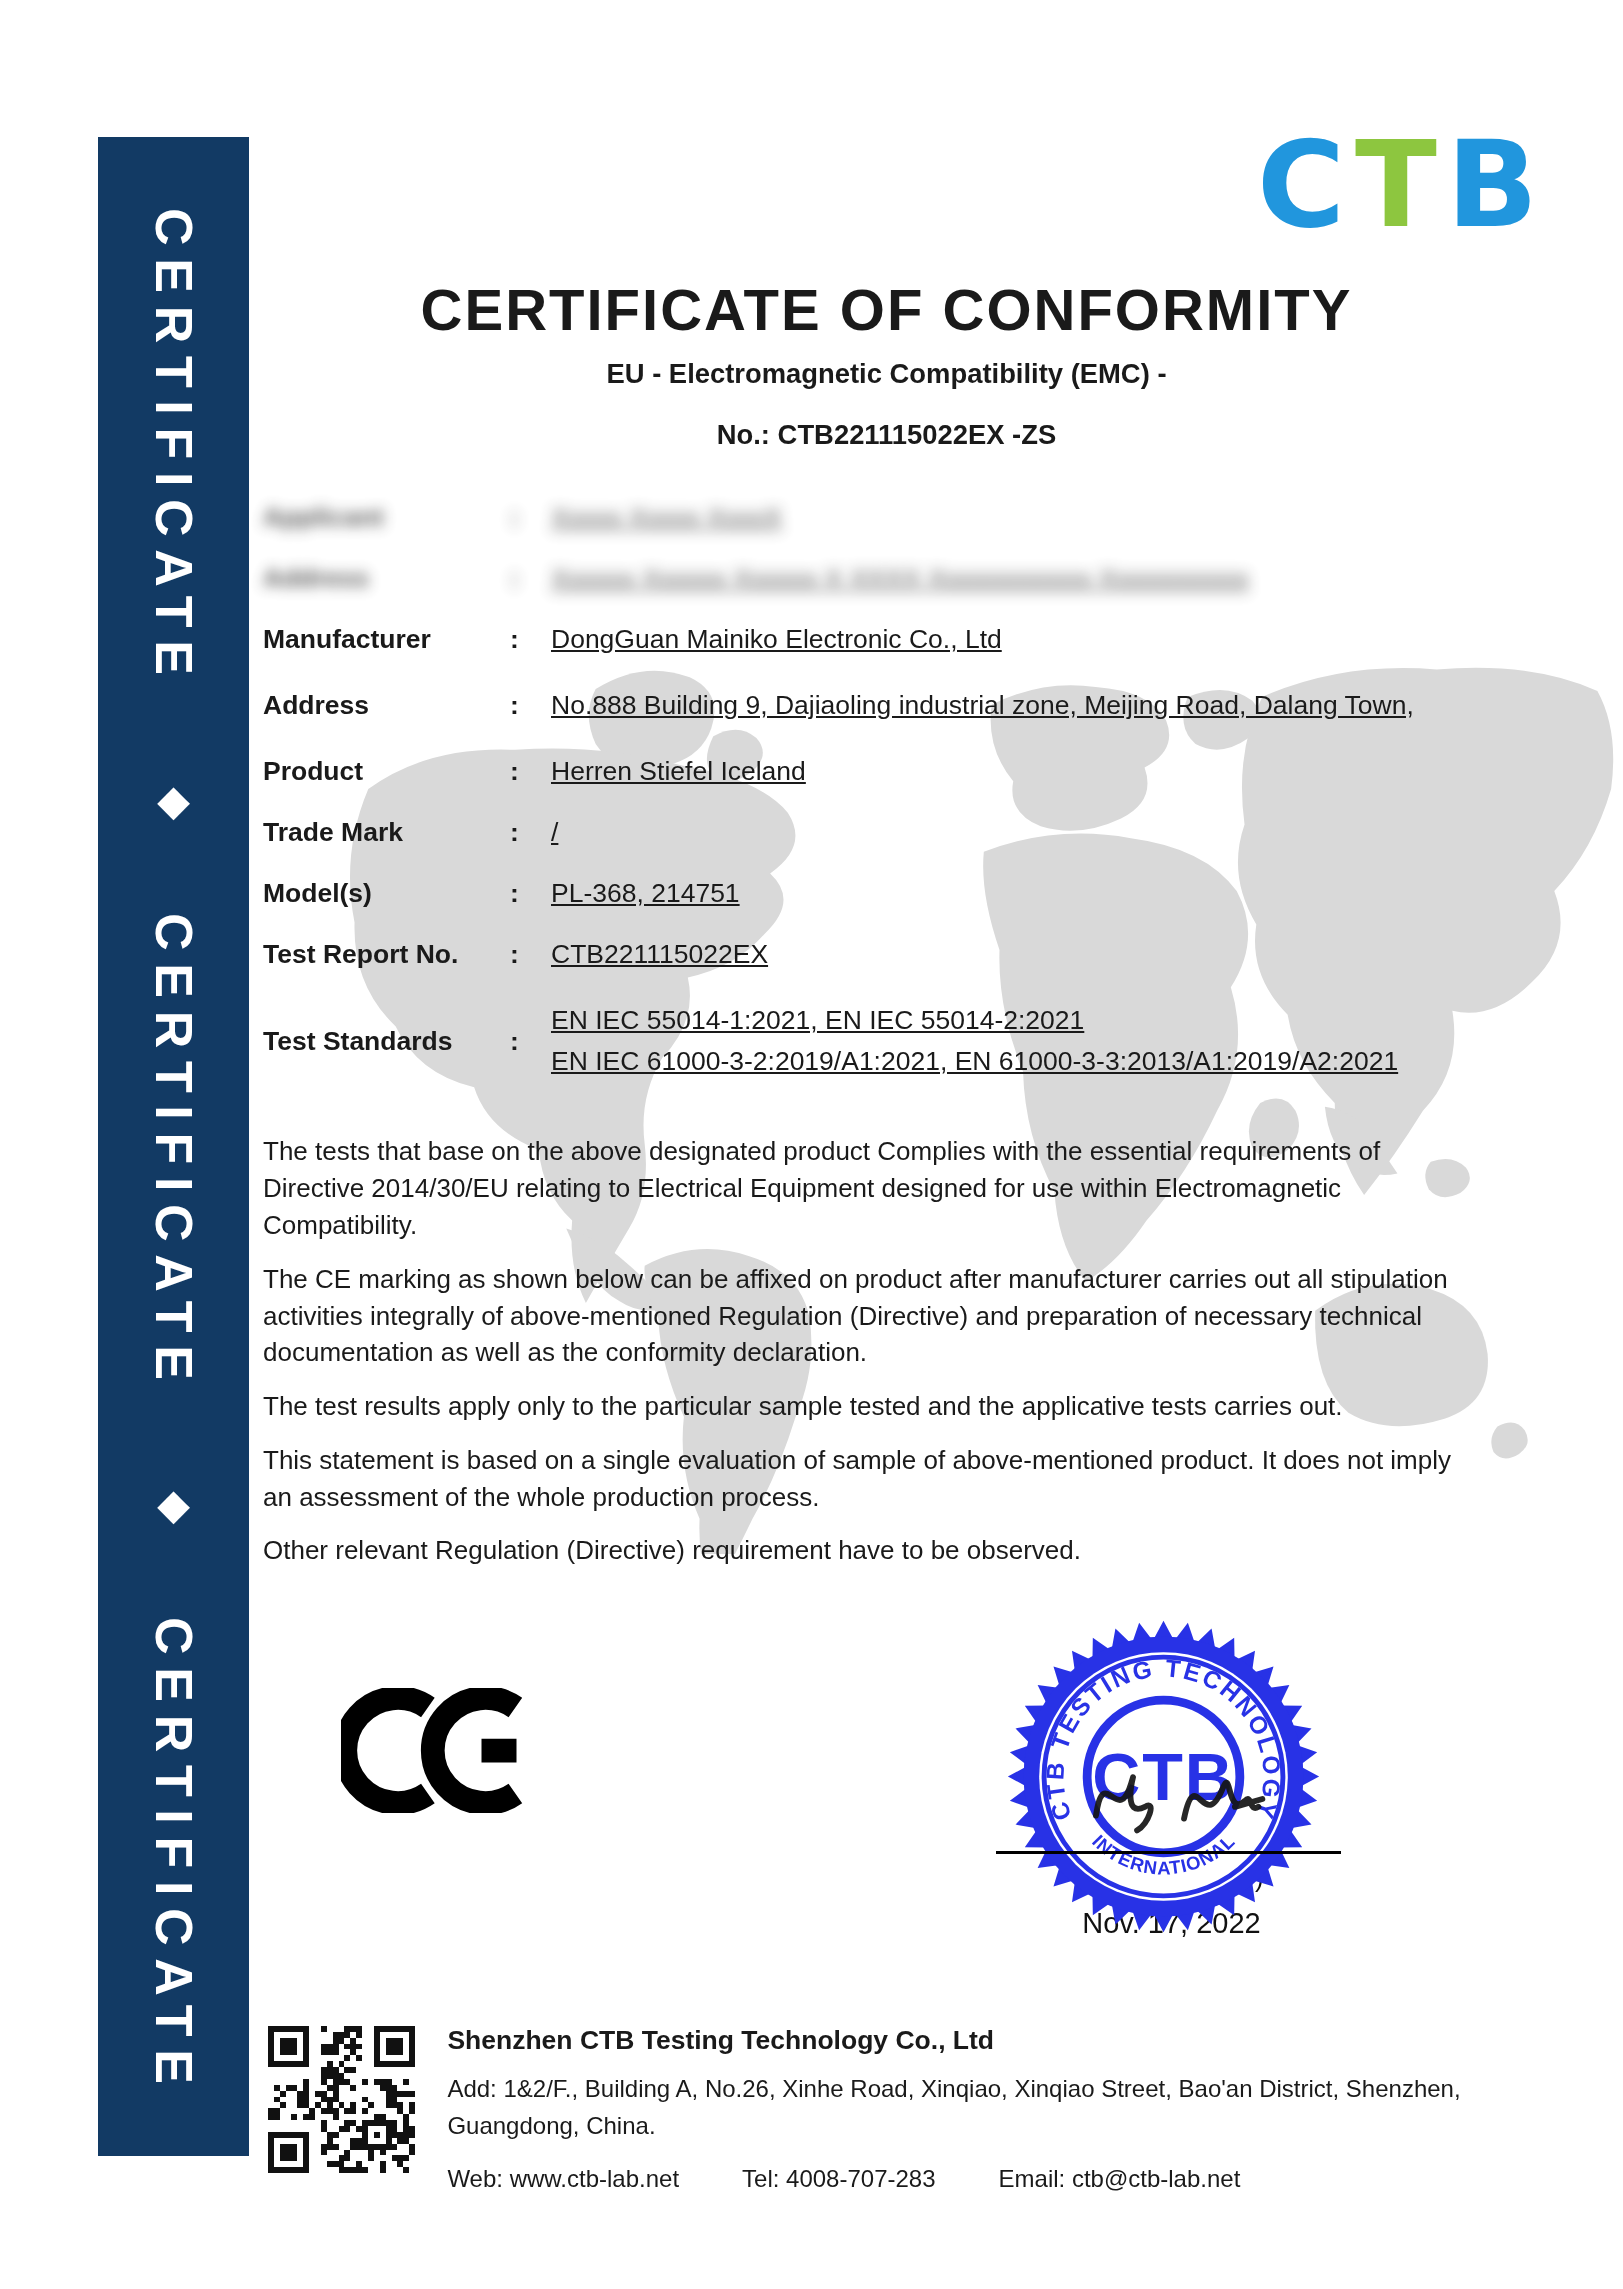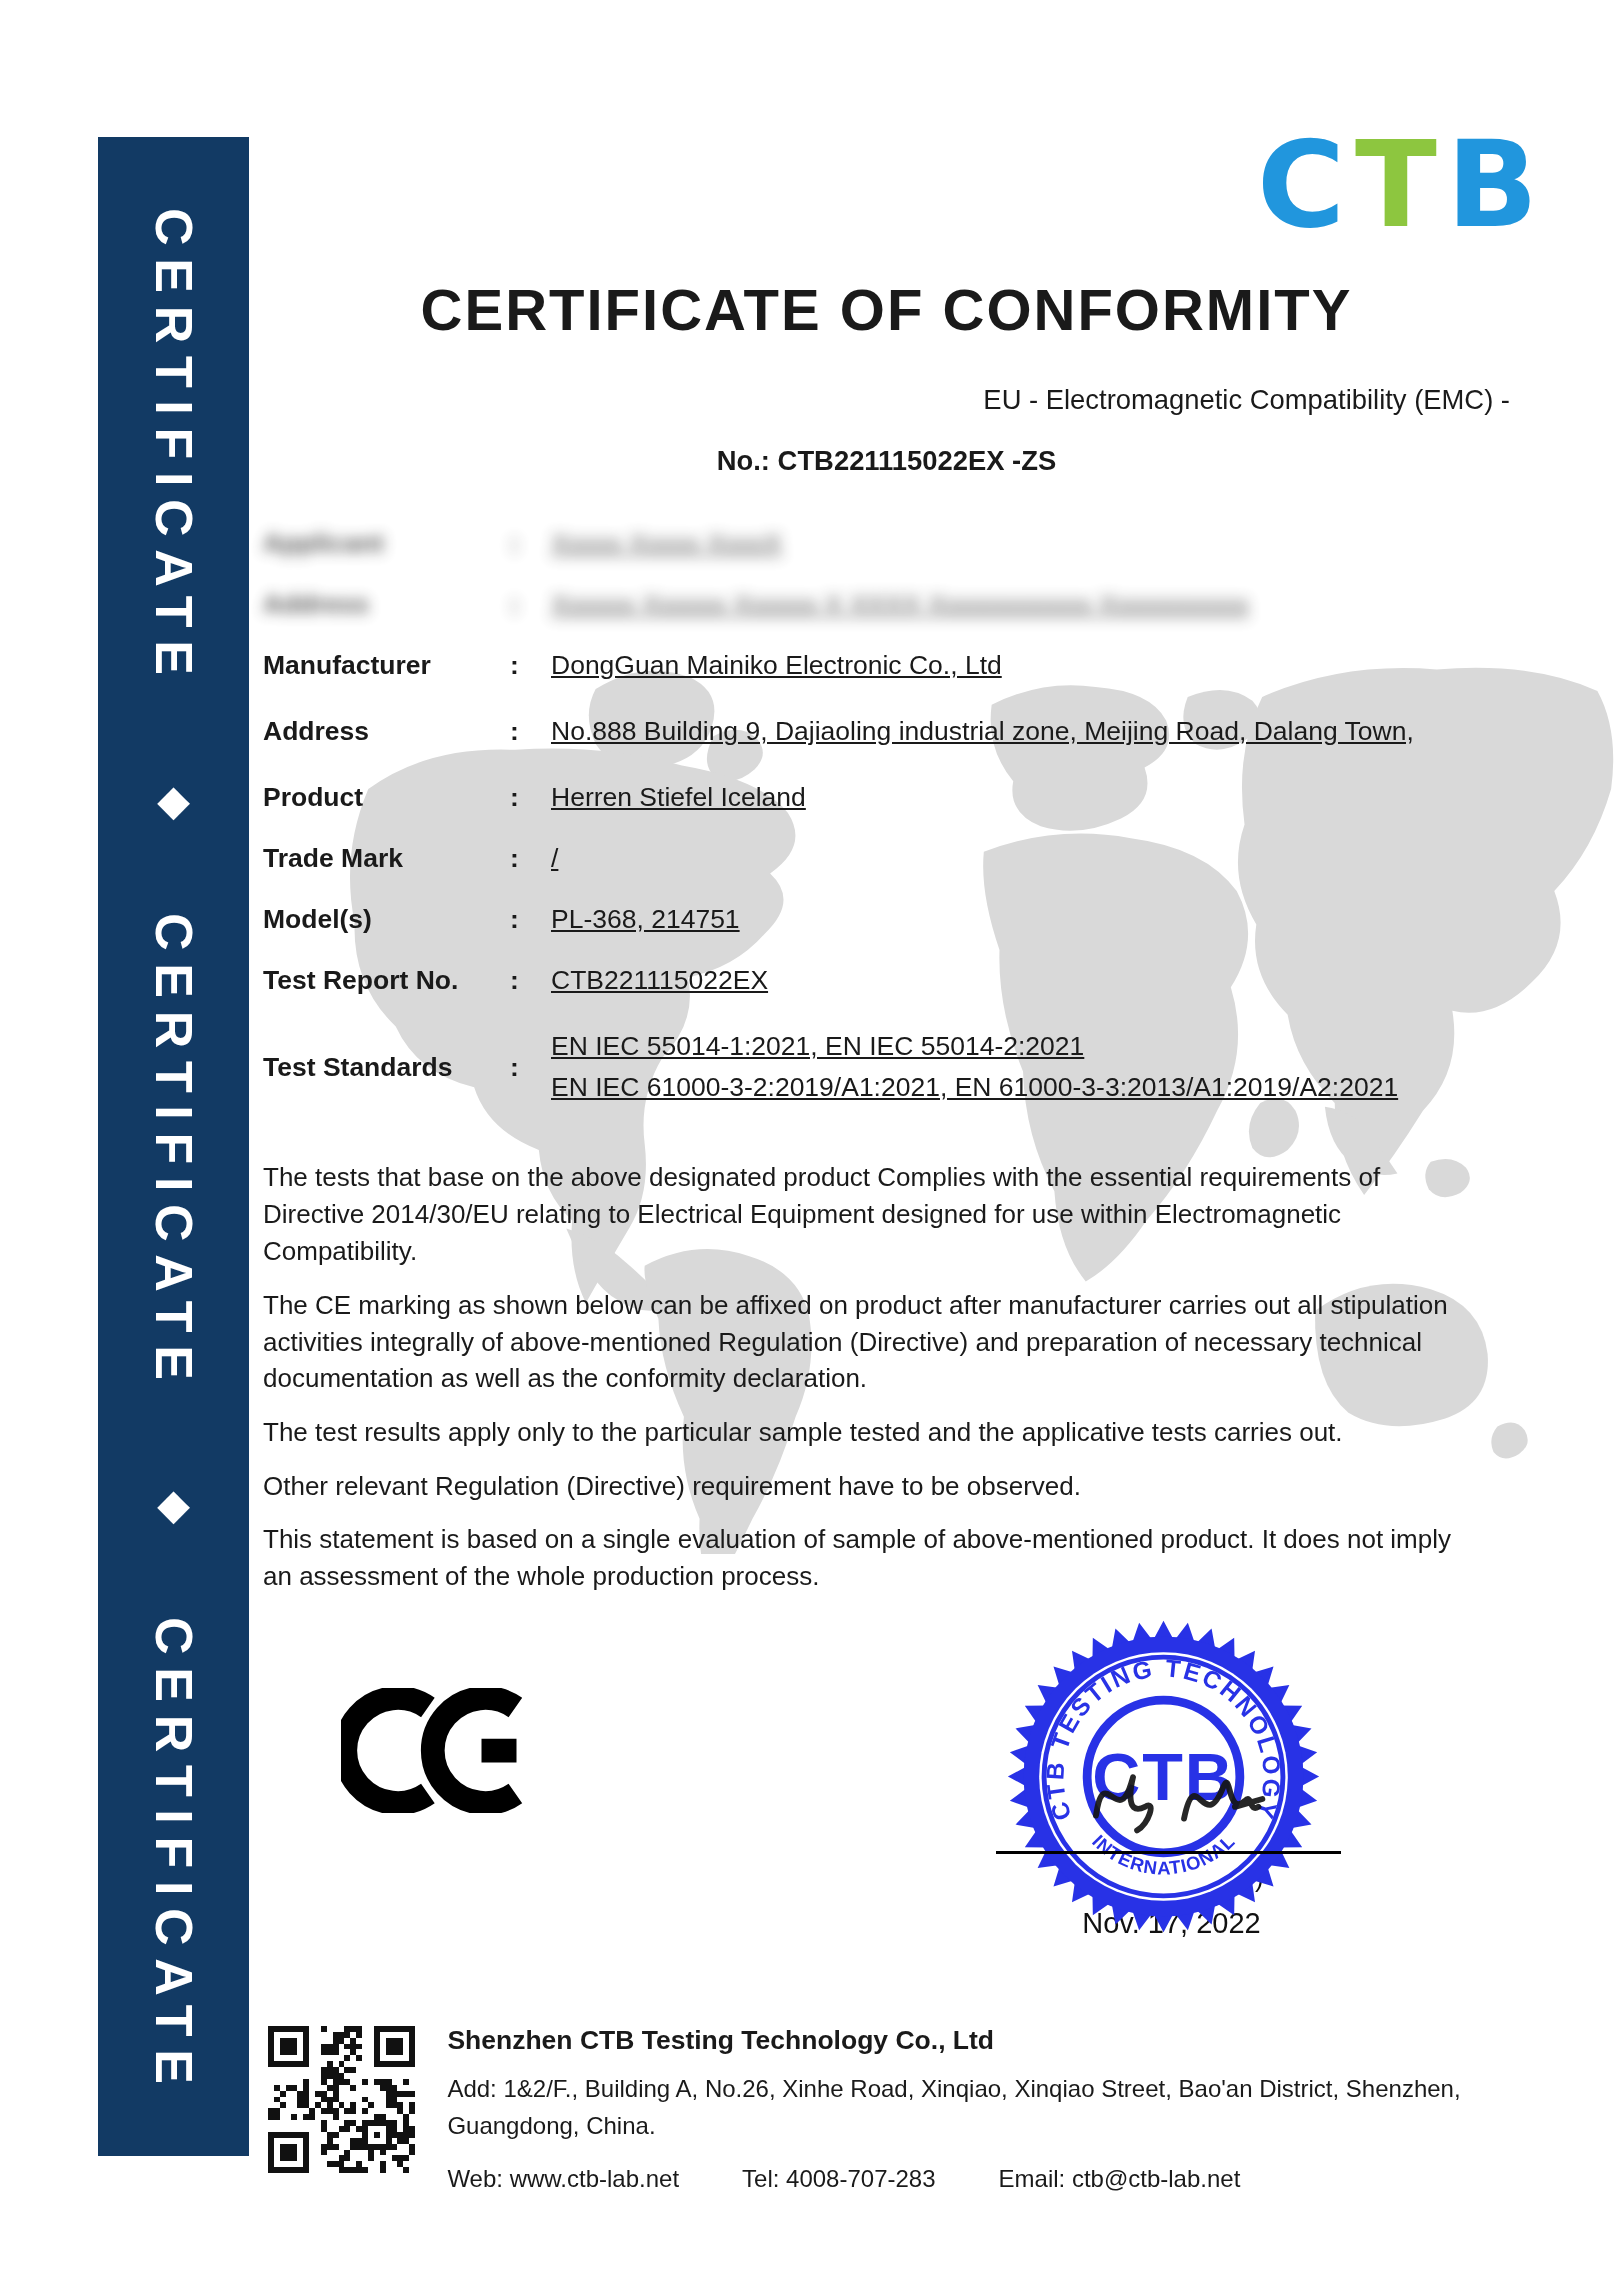--- a/index.html
+++ b/index.html
@@ -30,21 +30,21 @@
     position:absolute;left:1257px;top:125px;z-index:1;
     font-family:"DejaVu Sans",sans-serif;font-weight:bold;font-size:120px;letter-spacing:9.8px;line-height:1;
   }
   .ctb-logo .lc{color:#2196dd;}
   .ctb-logo .lt{color:#8dc63f;}
   .ctb-logo .lb{color:#2196dd;}
 
   
   .content{position:absolute;left:263px;top:276px;width:1247px;z-index:1;}
   .doc-title{text-align:center;font-size:58px;font-weight:bold;letter-spacing:2px;white-space:nowrap;}
-  .doc-subtitle{text-align:right;font-size:27.4px;font-weight:normal;margin-top:41px;}
+  .doc-subtitle{text-align:center;font-size:27.4px;font-weight:bold;margin-top:15px;}
   .doc-certno{text-align:center;font-size:27.4px;font-weight:bold;margin-top:29px;}
 
   
   .fields{margin-top:51px;}
   .frow{display:flex;align-items:center;font-size:26.5px;margin-bottom:30px;}
   .flabel{width:247px;font-weight:bold;flex:none;}
   .fcolon{width:41px;font-weight:bold;flex:none;}
   .fvalue{flex:1;text-decoration:underline;}
   .fvalue .vline{line-height:1.55;}
   .redacted{filter:blur(6.9px);opacity:.8;color:#333;}
@@ -180,22 +180,22 @@
           <div class="vline">EN IEC 55014-1:2021, EN IEC 55014-2:2021</div>
           <div class="vline">EN IEC 61000-3-2:2019/A1:2021, EN 61000-3-3:2013/A1:2019/A2:2021</div>
         </div>
       </div>
     </div>
 
     <div class="paras">
       <p>The tests that base on the above designated product Complies with the essential requirements of Directive 2014/30/EU relating to Electrical Equipment designed for use within Electromagnetic Compatibility.</p>
       <p>The CE marking as shown below can be affixed on product after manufacturer carries out all stipulation activities integrally of above-mentioned Regulation (Directive) and preparation of necessary technical documentation as well as the conformity declaration.</p>
       <p>The test results apply only to the particular sample tested and the applicative tests carries out.</p>
+      <p>This statement is based on a single evaluation of sample of above-mentioned product. It does not imply an assessment of the whole production process.</p>
       <p>Other relevant Regulation (Directive) requirement have to be observed.</p>
-      <p>This statement is based on a single evaluation of sample of above-mentioned product. It does not imply an assessment of the whole production process.</p>
     </div>
   </div>
 
   <svg class="ce-mark" viewBox="0 0 160 100" aria-hidden="true">
     <g fill="none" stroke="#000" stroke-width="19">
       <path d="M 69.1 15.6 A 42 42 0 1 0 69.1 84.4"></path>
       <path d="M 139.1 15.6 A 42 42 0 1 0 139.1 84.4"></path>
       <path d="M 112 50 H 140"></path>
     </g>
   </svg>

